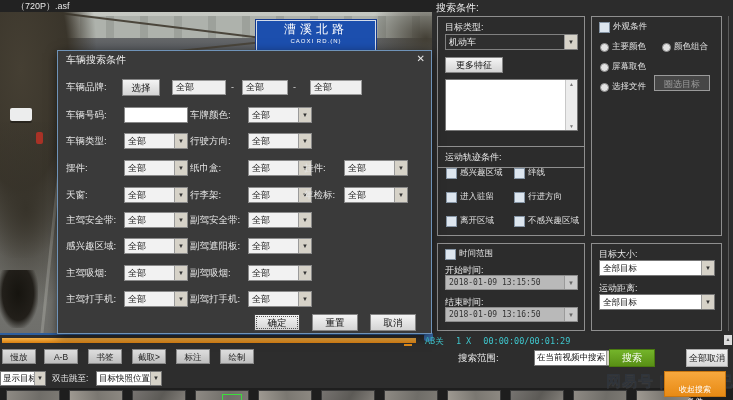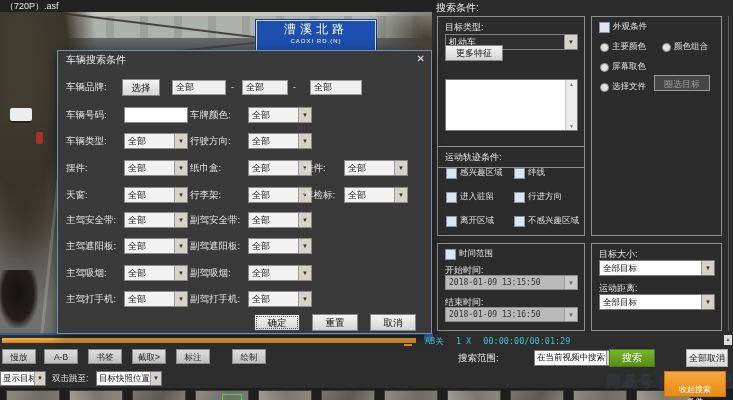--- a/index.html
+++ b/index.html
@@ -1,21 +1,21 @@
 <!DOCTYPE html>
 <html lang="zh"><head>
 <meta charset="utf-8">
 <style>
   html,body{margin:0;padding:0;background:#1a1a1a;}
   #app{position:relative;width:733px;height:400px;background:#2c2c2c;overflow:hidden;
        font-family:"Liberation Sans",sans-serif;-webkit-font-smoothing:antialiased;}
 
   
   #titlebar{position:absolute;left:0;top:0;width:432px;height:12px;background:#222;color:#e8e8e8;
-            font-size:9px;line-height:12px;padding-left:5px;}
+            font-size:9px;line-height:12px;padding-left:16px;}
 
   
   #video{position:absolute;left:0;top:12px;width:432px;height:321px;overflow:hidden;
     background:linear-gradient(180deg,#c6c9c3 0px,#b3b6b0 26px,#989e98 38px,#7a7e80 48px,
                #8d8d89 62px,#84847f 130px,#6f6f6b 320px);}
   #skyline{position:absolute;left:80px;top:4px;width:352px;height:22px;
     background:repeating-linear-gradient(90deg,#aeb2ac 0 26px,#9da19b 26px 34px);}
   #overpass{position:absolute;left:52px;top:26px;width:380px;height:15px;
     background:linear-gradient(#66686a,#53565a);}
   #branch1{position:absolute;left:60px;top:13px;width:210px;height:2px;background:#4a453b;transform:rotate(7deg);}
@@ -73,21 +73,21 @@
   #boxE{left:591px;top:243px;width:131px;height:88px;}
   .glabel{position:absolute;font-size:9px;color:#e8e8e8;white-space:nowrap;}
   .kcombo{position:absolute;height:16px;background:#2f2f2f;border:1px solid #808080;box-sizing:border-box;}
   .kcombo-t{position:absolute;left:3px;top:1px;font-size:9px;color:#eee;line-height:12px;}
   .wcombo{position:absolute;height:16px;background:#fff;border:1px solid #777;box-sizing:border-box;}
   .wcombo-t{position:absolute;left:3px;top:1px;font-size:8.5px;color:#111;line-height:12px;white-space:nowrap;}
   .gcombo{position:absolute;height:15px;background:#b9b9b9;border:1px solid #8d8d8d;box-sizing:border-box;}
   .gcombo-t{position:absolute;left:3px;top:1px;font-size:8px;color:#333;line-height:11px;
     font-family:"DejaVu Sans Mono",monospace;}
   .gcombo .dsel-a{background:#c9c9c9;color:#666;}
-  #more-btn{position:absolute;left:7px;top:28px;width:58px;height:16px;font-size:9px;}
+  #more-btn{position:absolute;left:7px;top:40px;width:58px;height:16px;font-size:9px;}
   #listbox{position:absolute;left:7px;top:62px;width:133px;height:52px;background:#fff;border:1px solid #777;box-sizing:border-box;}
   #lb-scroll{position:absolute;right:0;top:0;bottom:0;width:11px;background:#ececec;border-left:1px solid #c8c8c8;}
   .lb-arr{position:absolute;left:0;right:0;font-size:5px;color:#777;text-align:center;height:8px;line-height:8px;}
   .chk{position:absolute;display:flex;align-items:center;gap:3px;cursor:default;}
   .cbox{width:9px;height:9px;background:#dde6ef;border:1px solid #8695a5;flex:none;}
   .rdot{width:9px;height:9px;border-radius:50%;background:#e3e3e3;border:1px solid #909090;flex:none;box-sizing:border-box;}
   .clab{font-size:8.5px;color:#e0e0e0;white-space:nowrap;}
   #circle-btn{position:absolute;left:62px;top:58px;width:56px;height:16px;background:#464646;
     border:1px solid #9a9a9a;color:#9c9c9c;font-size:9px;text-align:center;line-height:14px;box-sizing:border-box;}
   #rp-edge{position:absolute;left:728px;top:16px;width:1px;height:315px;background:#5c5c5c;}
@@ -235,21 +235,21 @@
             <span class="dsel-t">全部</span>
             <span class="dsel-a">▼</span>
           </div>
           <span class="dlab" style="left: 132px;">副驾安全带:</span>
           <div class="dsel" style="left: 190px;">
             <span class="dsel-t">全部</span>
             <span class="dsel-a">▼</span>
           </div>
         </div>
         <div class="drow" style="top: 187px;">
-          <span class="dlab" style="left: 8px;">主驾遮阳板:</span>
+          <span class="dlab" style="left: 8px;">感兴趣区域:</span>
           <div class="dsel" style="left: 66px;">
             <span class="dsel-t">全部</span>
             <span class="dsel-a">▼</span>
           </div>
           <span class="dlab" style="left: 132px;">副驾遮阳板:</span>
           <div class="dsel" style="left: 190px;">
             <span class="dsel-t">全部</span>
             <span class="dsel-a">▼</span>
           </div>
         </div>
@@ -398,21 +398,21 @@
       <span>AB关</span>
       <span>1 X</span>
       <span>00:00:00/00:01:29</span>
     </div>
     <div id="toolbar">
         <button class="tbtn" style="left: 2px;">慢放</button>
         <button class="tbtn" style="left: 44px;">A-B</button>
         <button class="tbtn" style="left: 88px;">书签</button>
         <button class="tbtn" style="left: 132px;">截取&gt;</button>
         <button class="tbtn" style="left: 176px;">标注</button>
-        <button class="tbtn" style="left: 232px;">绘制</button>
+        <button class="tbtn" style="left: 220px;">绘制</button>
       </div>
 
     <div id="disp-select" class="wsel">
       <span class="wsel-t">显示目标</span>
       <span class="dsel-a">▼</span>
     </div>
     <span id="jump-label">双击跳至:</span>
     <div id="jump-select" class="wsel">
       <span class="wsel-t">目标快照位置</span>
       <span class="dsel-a">▼</span>

